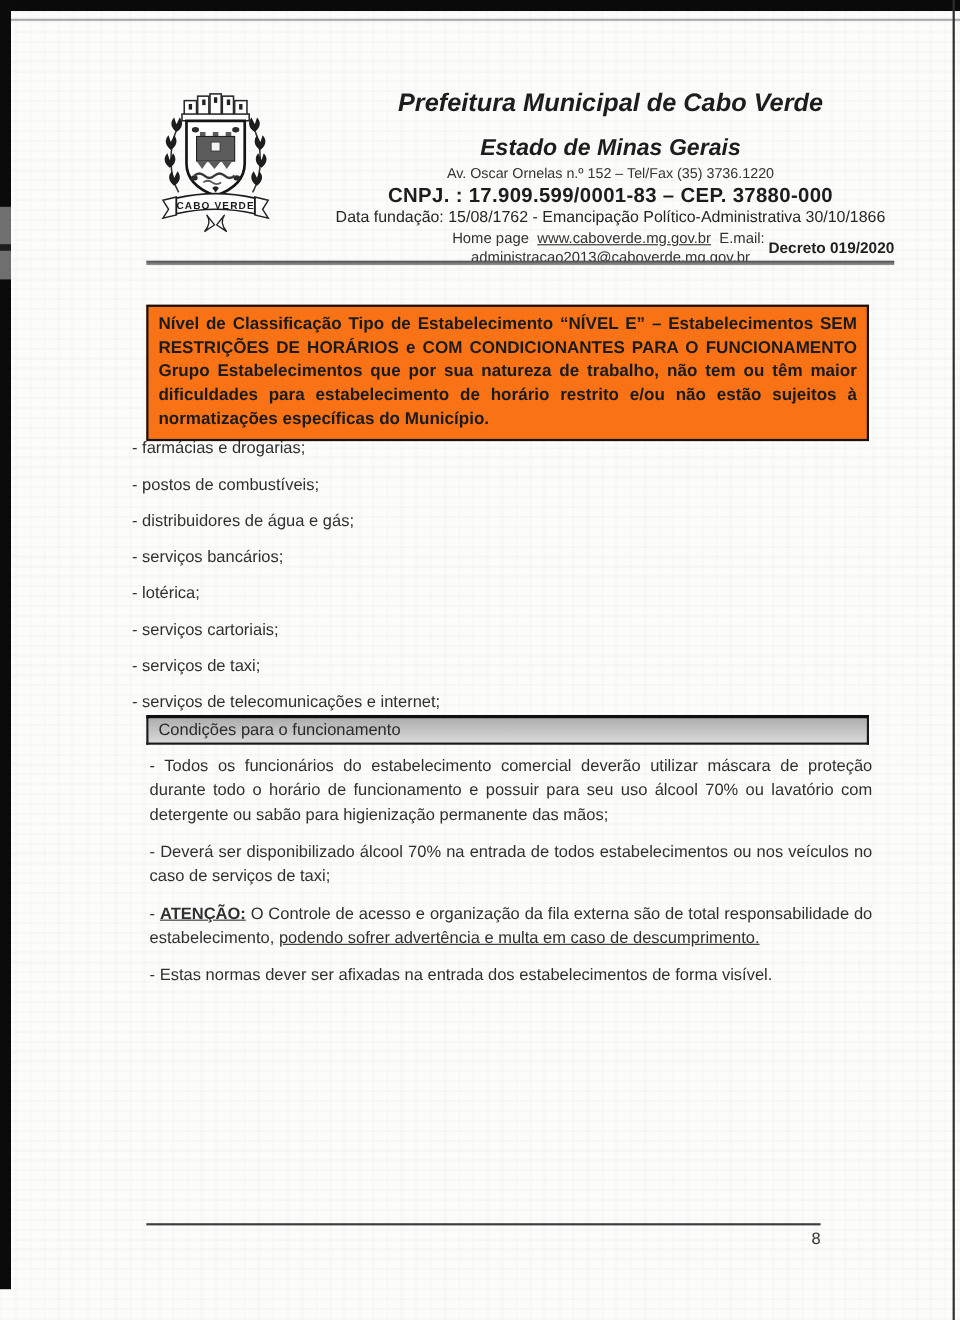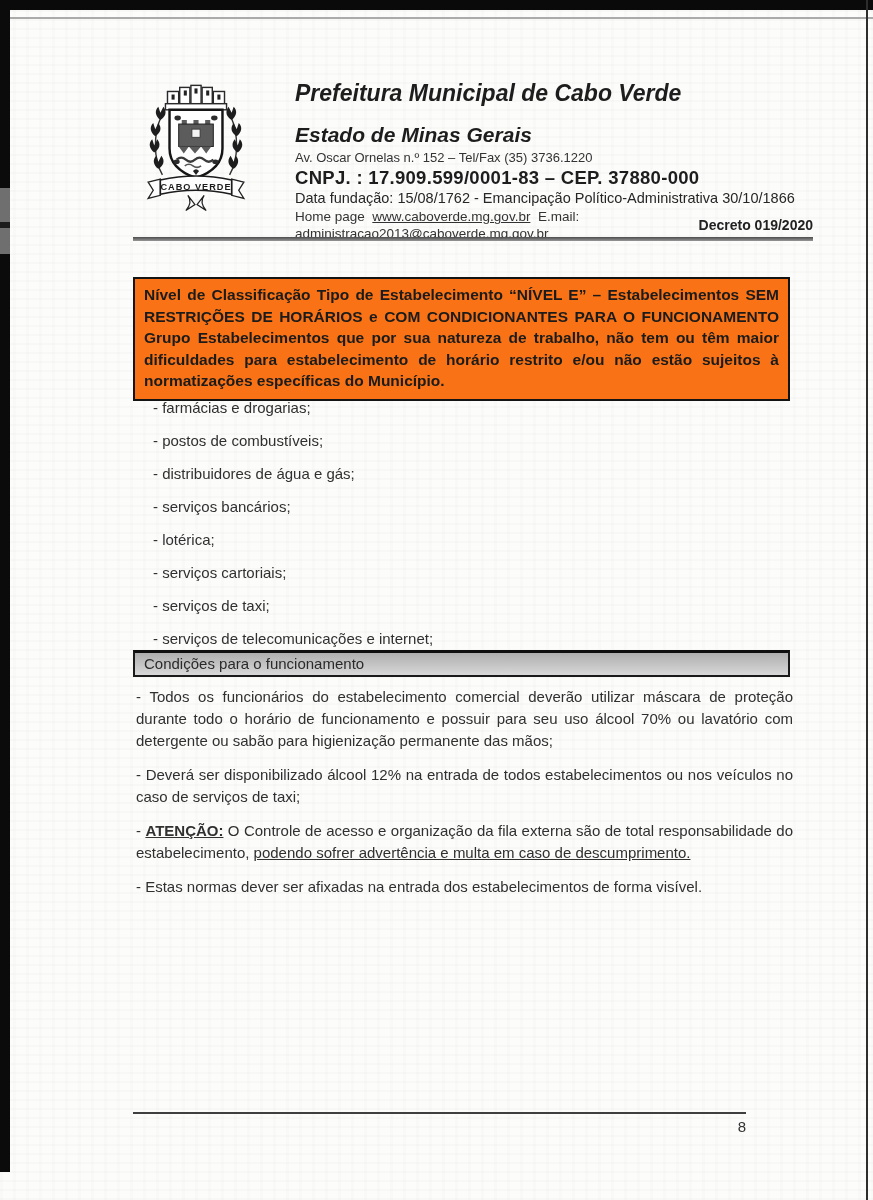--- a/index.html
+++ b/index.html
@@ -18,40 +18,40 @@
   
   .scan-topbar{position:absolute;top:0;left:0;width:873px;height:10px;background:#0a0a0a;}
   .scan-topline{position:absolute;top:17px;left:0;width:873px;height:2px;background:#ababab;}
   .scan-leftbar{position:absolute;top:0;left:0;width:10px;height:1172px;background:#0b0b0b;}
   .scan-leftbar .patch{position:absolute;top:188px;left:0;width:10px;height:66px;background:#6f6f6f;}
   .scan-leftbar .notch{position:absolute;top:222px;left:0;width:10px;height:6px;background:#1c1c1c;}
   .scan-rightline{position:absolute;top:0;left:866px;width:2px;height:1200px;background:#2d2d2d;}
 
   
   .crest{position:absolute;left:140px;top:77px;width:112px;height:143px;}
-  .header-text{position:absolute;left:295px;top:80px;width:520px;color:#1d1d1d;}
+  .header-text{position:absolute;left:295px;top:80px;width:520px;text-align:center;color:#1d1d1d;}
   .h-title{font-size:23px;line-height:27px;font-weight:bold;font-style:italic;}
   .h-subtitle{font-size:21px;line-height:25px;font-weight:bold;font-style:italic;margin-top:15px;}
   .h-address{font-size:13px;line-height:18px;margin-top:2px;color:#333;}
   .h-cnpj{font-size:18.5px;line-height:22px;font-weight:bold;letter-spacing:.3px;}
   .h-foundation{font-size:14.5px;line-height:19px;color:#262626;}
   .h-home{font-size:13.5px;line-height:17px;color:#333;}
   .h-home .lnk{text-decoration:underline;}
   .decree{position:absolute;left:133px;top:217px;width:680px;text-align:right;font-size:14px;font-weight:600;color:#222;}
   .header-rule{position:absolute;left:133px;top:237px;width:680px;height:4px;background:linear-gradient(#4c4c4c,#979797);}
 
   
   .class-box{
     position:absolute;left:133px;top:277px;width:657px;box-sizing:border-box;
     border:2px solid #141414;background:#f97316;
     padding:5px 9px 7px 9px;
     font-size:15.5px;line-height:21.5px;font-weight:bold;color:#1b1b1b;
     text-align:justify;
   }
-  .est-list{position:absolute;left:149px;top:397px;width:657px;}
+  .est-list{position:absolute;left:116px;top:397px;width:657px;}
   .est-list .item{font-size:15px;line-height:22px;margin:0 0 11px 0;padding-left:4px;color:#303030;}
   .cond-box{
     position:absolute;left:133px;top:650px;width:657px;box-sizing:border-box;
     border:2px solid #1a1a1a;border-top:3px solid #0f0f0f;
     background:linear-gradient(180deg,#aeaeae,#d8d8d8);
     padding:1px 9px 2px 9px;font-size:15px;line-height:19px;color:#2a2a2a;
   }
   .paras{position:absolute;left:136px;top:686px;width:657px;}
   .paras p{margin:0 0 12px 0;font-size:15px;line-height:22px;text-align:justify;color:#303030;}
   .b-u{font-weight:bold;text-decoration:underline;}
@@ -158,19 +158,19 @@
   <div class="item">- lotérica;</div>
   <div class="item">- serviços cartoriais;</div>
   <div class="item">- serviços de taxi;</div>
   <div class="item">- serviços de telecomunicações e internet;</div>
 </div>
 
 <div class="cond-box">Condições para o funcionamento</div>
 
 <div class="paras">
   <p>- Todos os funcionários do estabelecimento comercial deverão utilizar máscara de proteção durante todo o horário de funcionamento e possuir para seu uso álcool 70% ou lavatório com detergente ou sabão para higienização permanente das mãos;</p>
-  <p>- Deverá ser disponibilizado álcool 12% na entrada de todos estabelecimentos ou nos veículos no caso de serviços de taxi;</p>
+  <p>- Deverá ser disponibilizado álcool 70% na entrada de todos estabelecimentos ou nos veículos no caso de serviços de taxi;</p>
   <p><span>- </span><span class="b-u">ATENÇÃO:</span><span> O Controle de acesso e organização da fila externa são de total responsabilidade do estabelecimento, </span><span class="u">podendo sofrer advertência e multa em caso de descumprimento.</span></p>
   <p>- Estas normas dever ser afixadas na entrada dos estabelecimentos de forma visível.</p>
 </div>
 
 <div class="footer-rule"></div>
 <div class="page-num">8</div>
 
 </body></html>

